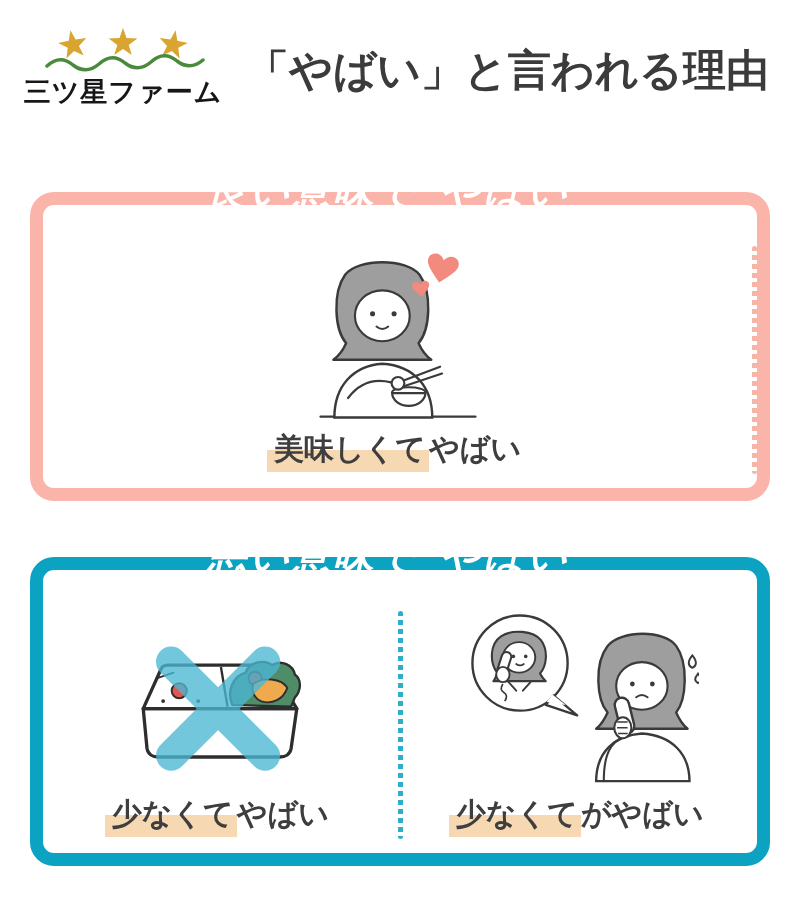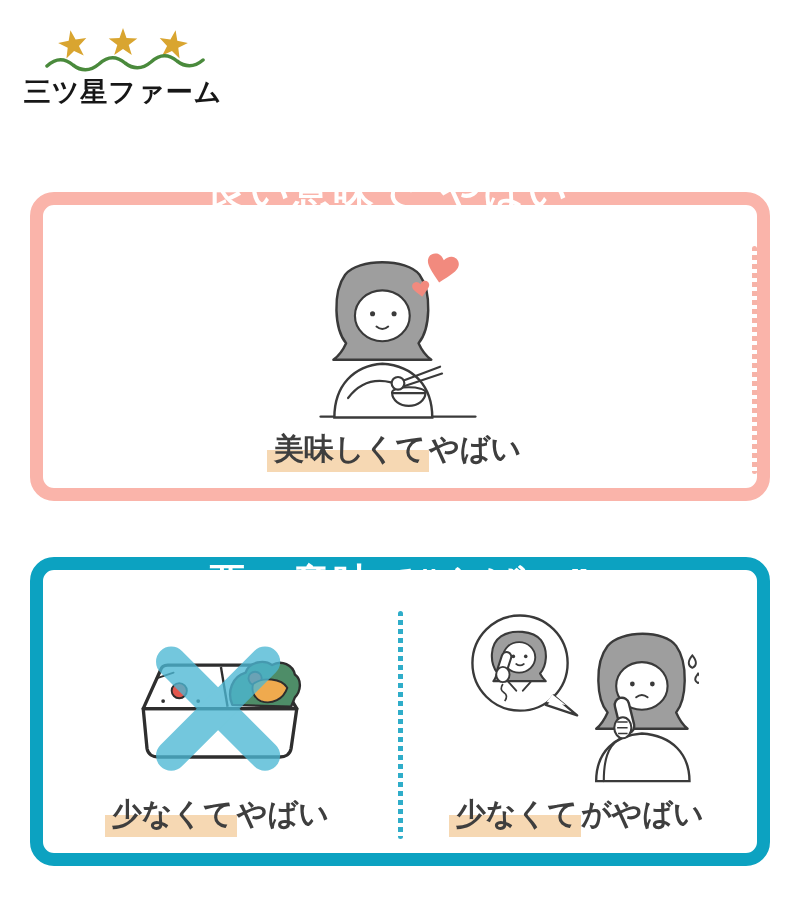--- a/index.html
+++ b/index.html
@@ -17,32 +17,32 @@
   .main-title{
     position:absolute;left:225px;top:42px;width:565px;
     font-size:43px;font-weight:800;color:#3B3B3B;text-align:center;
     letter-spacing:0px;white-space:nowrap;
   }
 
   
   .sec-header{
     position:absolute;left:150px;width:498px;height:76px;
     border-radius:14px;color:#ffffff;font-size:40px;font-weight:bold;
-    text-align:center;line-height:76px;letter-spacing:2px;z-index:3;white-space:nowrap;
+    text-align:center;line-height:76px;letter-spacing:2px;z-index:3;white-space:nowrap;font-style:italic;
   }
   .sec-frame{
     position:absolute;left:30px;width:740px;height:309px;
     border-radius:24px;box-sizing:border-box;background:#fff;z-index:1;
   }
   .good.sec-frame{border:13px solid #FAB4AA;}
   .bad.sec-frame{border:13px solid #0CA2C1;}
 
   .hdr-good{top:152px;}
   .frame-good{top:192px;}
-  .hdr-bad{top:545px;}
+  .hdr-bad{top:517px;}
   .frame-bad{top:557px;}
 
   .cols{
     position:absolute;inset:0;display:flex;flex-direction:row;
     padding-top:25px;box-sizing:border-box;
   }
   .col{flex:1 1 0;display:flex;flex-direction:column;align-items:center;min-width:0;}
   .illus{height:198px;display:flex;align-items:center;justify-content:center;}
   .divider{
     width:5px;margin:16px 0 14px 0;border-radius:3px;
@@ -70,20 +70,21 @@
       <g fill="#D9A530">
         <polygon transform="translate(38,19) rotate(-10)" points="0,-15 3.5,-4.9 14.3,-4.6 5.7,1.9 8.8,12.1 0,6 -8.8,12.1 -5.7,1.9 -14.3,-4.6 -3.5,-4.9"></polygon>
         <polygon transform="translate(88,17)" points="0,-15 3.5,-4.9 14.3,-4.6 5.7,1.9 8.8,12.1 0,6 -8.8,12.1 -5.7,1.9 -14.3,-4.6 -3.5,-4.9"></polygon>
         <polygon transform="translate(138,19) rotate(10)" points="0,-15 3.5,-4.9 14.3,-4.6 5.7,1.9 8.8,12.1 0,6 -8.8,12.1 -5.7,1.9 -14.3,-4.6 -3.5,-4.9"></polygon>
       </g>
       <path d="M12,40 q13,-12 26,-1 q13,10 26,-1 q13,-12 26,-1 q13,10 26,-1 q13,-12 26,-1 q13,10 26,-1" fill="none" stroke="#4A8A3C" stroke-width="3.5" stroke-linecap="round"></path>
     </svg>
     <div class="logo-brand">三ツ星ファーム</div>
   </div>
 
+  <div class="main-title">「やばい」と言われる理由</div>
 
   <div class="sec-header good hdr-good">良い意味で“やばい”</div>
   <div class="sec-frame good frame-good">
     <div class="cols">
       <div class="col">
         <div class="illus">
 
           <svg width="186" height="192" viewBox="0 0 190 195">
             <line x1="16" y1="187" x2="174" y2="187" stroke="#3A3A3A" stroke-width="2.5" stroke-linecap="round"></line>
             <path d="M30,188 C30,155 50,135 79,133 C112,135 130,157 130,188 Z" fill="#FFF" stroke="#3A3A3A" stroke-width="2.5"></path>

